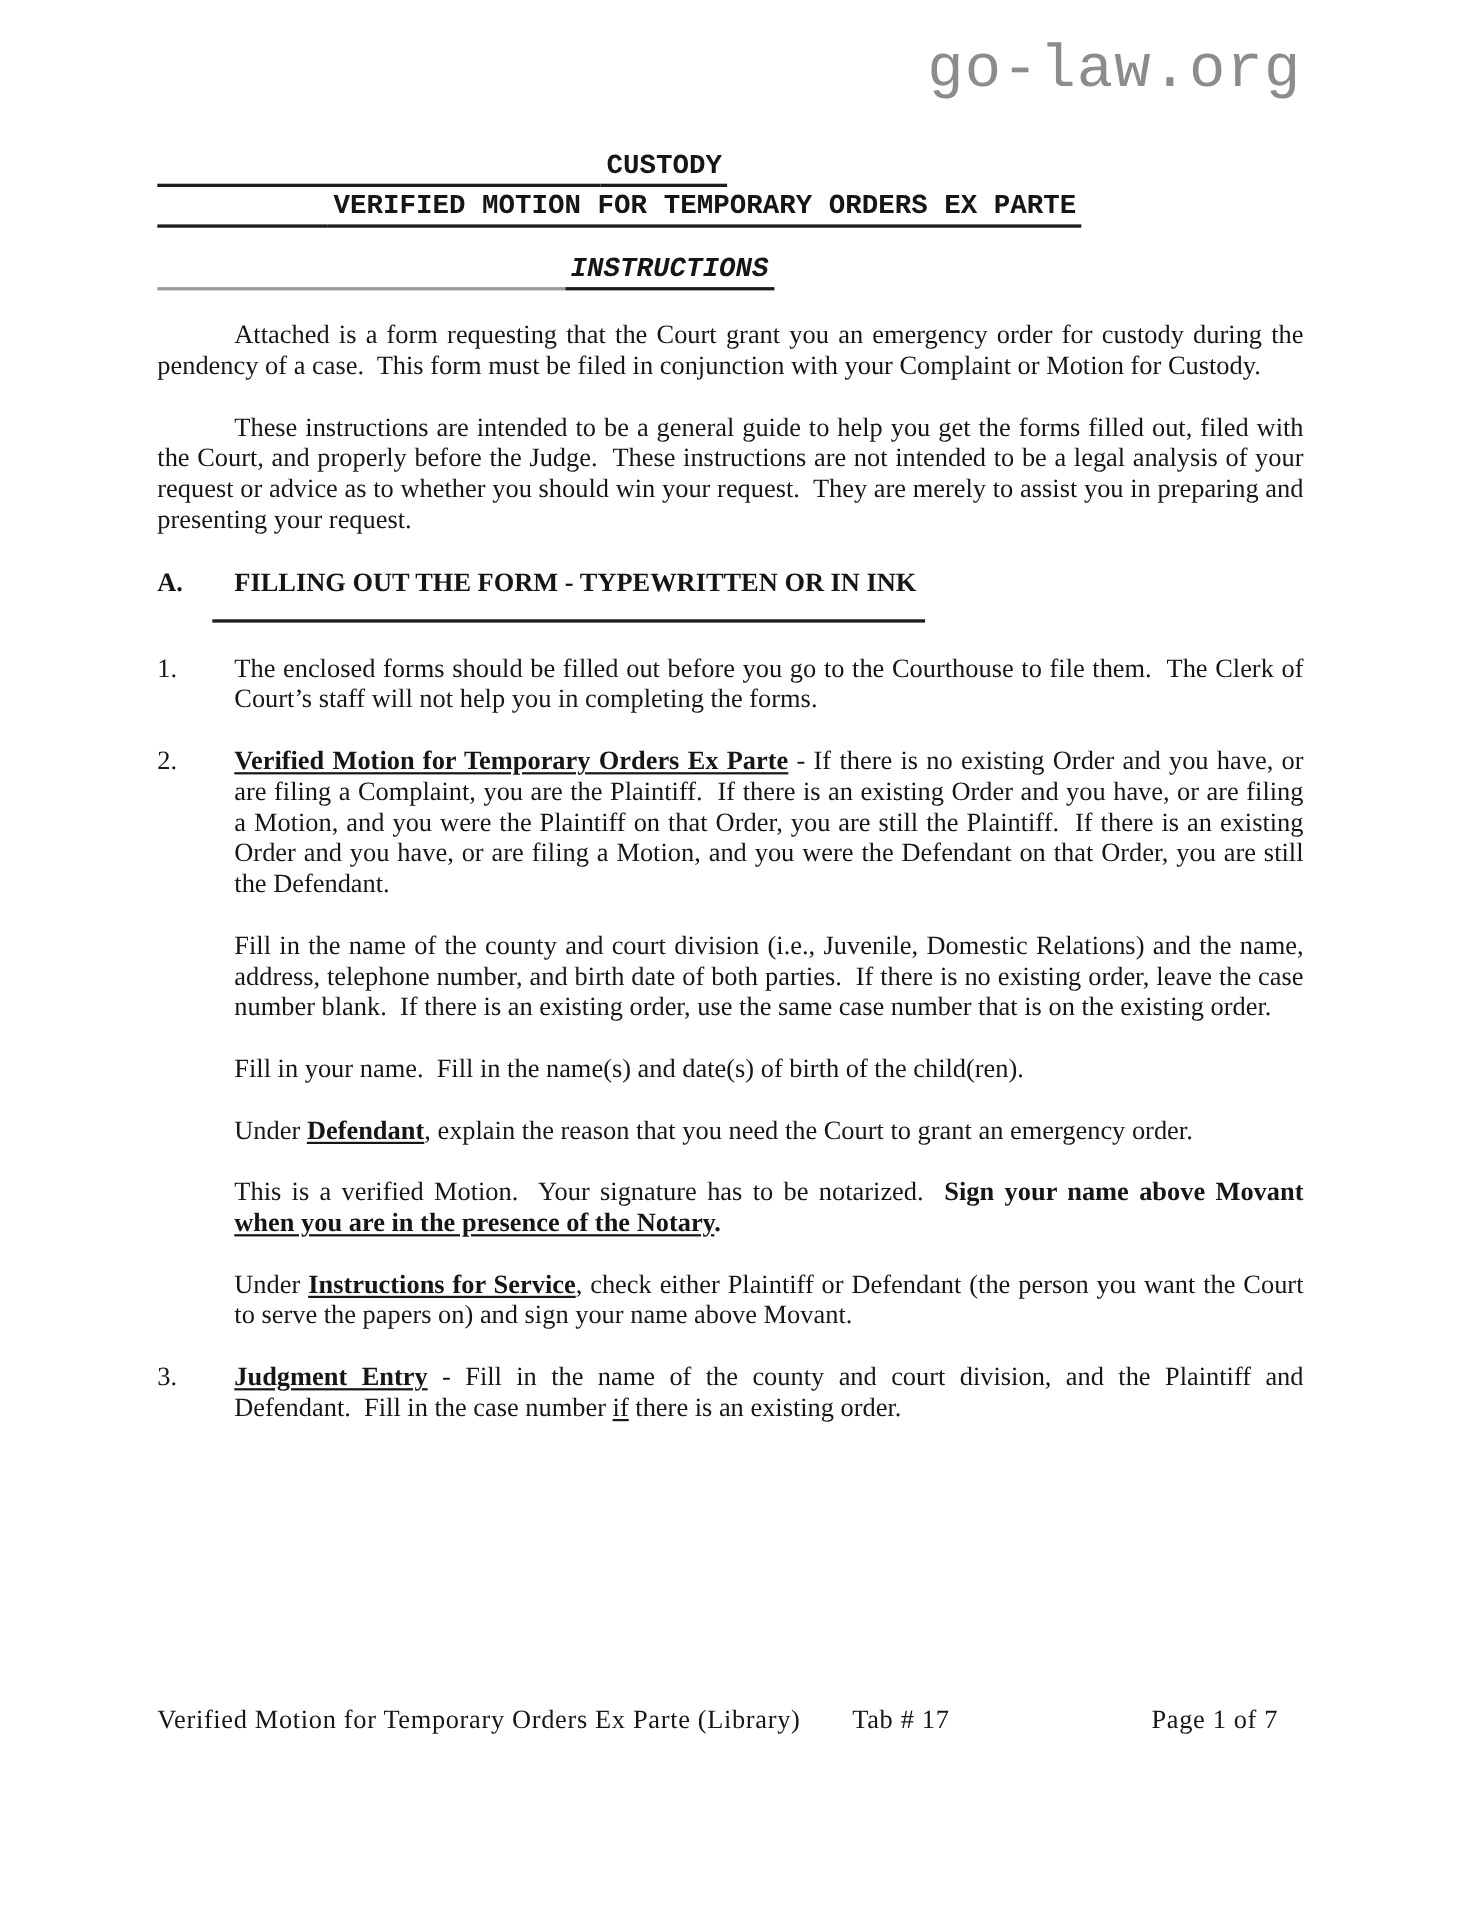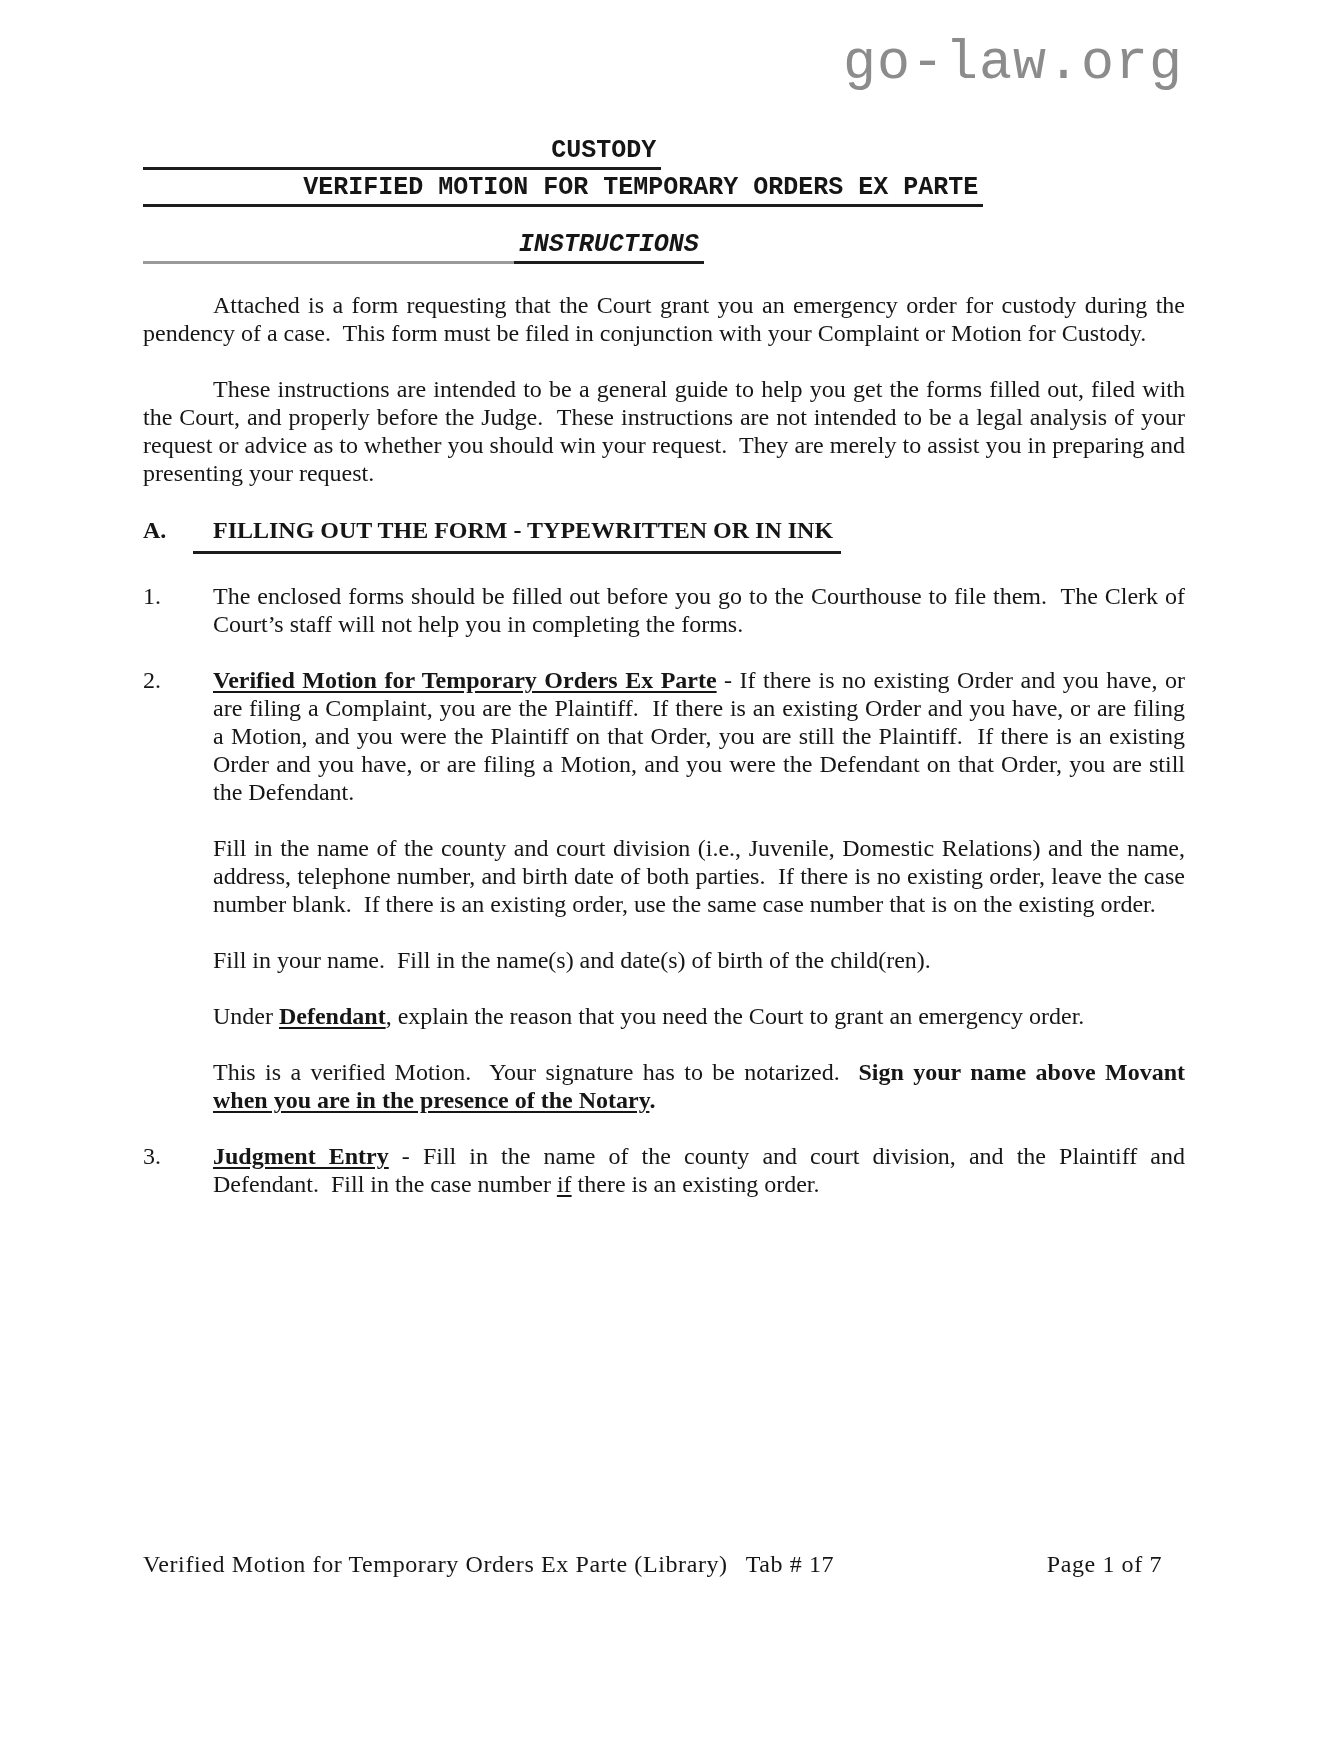--- a/index.html
+++ b/index.html
@@ -30,35 +30,35 @@
   .subtitle-row{margin-top:20px;font-style:italic;}
   .subtitle-row .leader{border-bottom:3px solid var(--subtitle_rule);}
   
   p{margin:0;}
   .para{text-align:justify;}
   .gap{margin-top:28px;}
   .first-indent{text-indent:70px;}
   
   .section-heading{display:flex;margin-top:28px;font-weight:bold;font-size:24px;line-height:30px;}
   .sec-label{width:70px;flex-shrink:0;}
-  .sec-title{border-bottom:3px solid var(--rule);padding:0 8px 6px 20px;margin-left:-20px;white-space:nowrap;}
+  .sec-title{border-bottom:3px solid var(--rule);padding:0 8px 18px 20px;margin-left:-20px;white-space:nowrap;}
   
   .list-item{display:flex;margin-top:28px;}
   .list-item .num{width:70px;flex-shrink:0;}
   .list-item .item-body{flex:1;}
   
   .seg-b{font-weight:bold;}
   .seg-u{text-decoration:underline;text-decoration-thickness:2px;text-underline-offset:3px;}
   .seg-bu{font-weight:bold;text-decoration:underline;text-decoration-thickness:2px;text-underline-offset:3px;}
   
   .footer{
     position:absolute;left:143px;top:1552px;width:1042px;
     font-size:24px;line-height:24px;letter-spacing:0.6px;
   }
-  .footer .f-center{position:absolute;left:647px;transform:translateX(-50%);white-space:nowrap;}
+  .footer .f-center{position:absolute;left:676px;transform:translateX(-50%);white-space:nowrap;}
   .footer .f-right{position:absolute;right:23px;white-space:nowrap;}
 </style>
 </head>
 <body>
 
 <div class="watermark">go-law.org</div>
 
 <div class="content">
 
   <div class="h-row">
@@ -94,20 +94,21 @@
         </div>
       </div>
       <div class="list-item">
         <div class="num">2.</div>
         <div class="item-body">
           <p class="para"><span class="seg-bu">Verified Motion for Temporary Orders Ex Parte</span><span> - If there is no existing Order and you have, or are filing a Complaint, you are the Plaintiff.&nbsp; If there is an existing Order and you have, or are filing a Motion, and you were the Plaintiff on that Order, you are still the Plaintiff.&nbsp; If there is an existing Order and you have, or are filing a Motion, and you were the Defendant on that Order, you are still the Defendant.</span></p>
           <p class="para gap"><span>Fill in the name of the county and court division (i.e., Juvenile, Domestic Relations) and the name, address, telephone number, and birth date of both parties.&nbsp; If there is no existing order, leave the case number blank.&nbsp; If there is an existing order, use the same case number that is on the existing order.</span></p>
           <p class="para gap"><span>Fill in your name.&nbsp; Fill in the name(s) and date(s) of birth of the child(ren).</span></p>
           <p class="para gap"><span>Under </span><span class="seg-bu">Defendant</span><span>, explain the reason that you need the Court to grant an emergency order.</span></p>
           <p class="para gap"><span>This is a verified Motion.&nbsp; Your signature has to be notarized.&nbsp; </span><span class="seg-b">Sign your name above Movant </span><span class="seg-bu">when you are in the presence of the Notary</span><span class="seg-b">.</span></p>
+          <p class="para gap"><span>Under </span><span class="seg-bu">Instructions for Service</span><span>, check either Plaintiff or Defendant (the person you want the Court to serve the papers on) and sign your name above Movant.</span></p>
         </div>
       </div>
       <div class="list-item">
         <div class="num">3.</div>
         <div class="item-body">
           <p class="para"><span class="seg-bu">Judgment Entry</span><span> - Fill in the name of the county and court division, and the Plaintiff and Defendant.&nbsp; Fill in the case number </span><span class="seg-u">if</span><span> there is an existing order.</span></p>
         </div>
       </div>
     </div>
 

